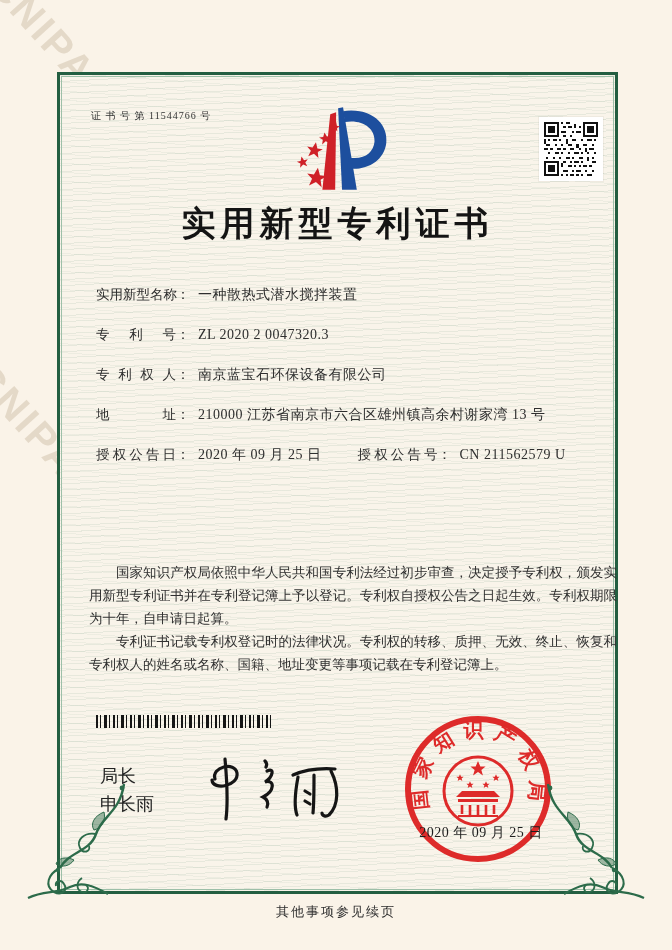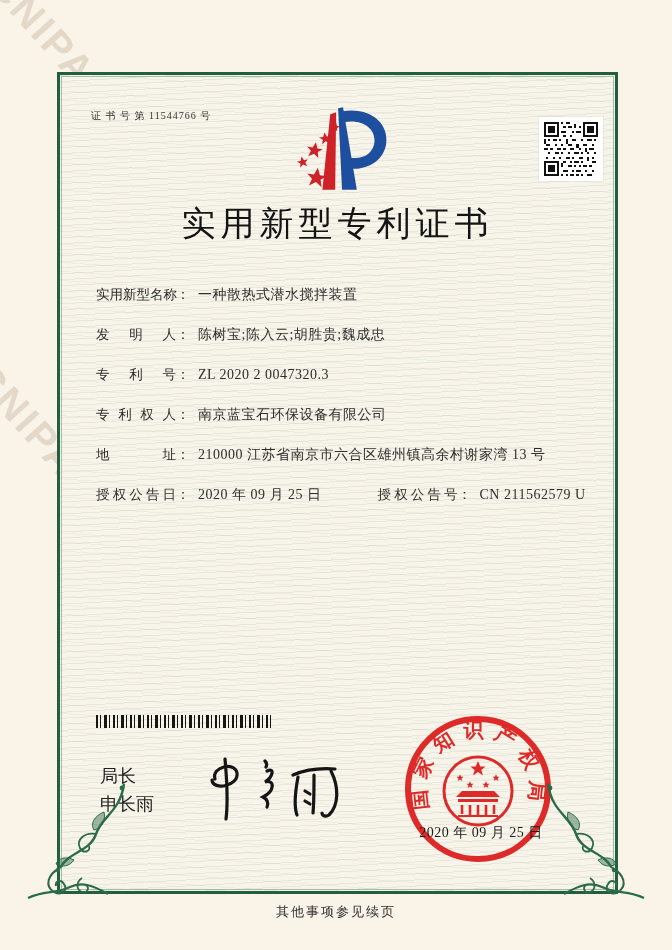--- a/index.html
+++ b/index.html
@@ -32,30 +32,30 @@
   }
   .panel-inner{position:absolute;inset:1px;border:1px solid #9dbfa8;pointer-events:none;}
   
   .cert-no{position:absolute;left:31px;top:34px;font-size:10px;letter-spacing:1px;color:#333;}
   .logo{position:absolute;left:226px;top:22px;width:118px;height:108px;}
   .qr-box{position:absolute;left:479px;top:42px;width:64px;height:64px;background:#fff;
           box-shadow:0 0 0 1px rgba(0,0,0,.04);}
   .qr-box svg{position:absolute;inset:5px;}
   .doc-title{
     position:absolute;left:0;top:126px;width:100%;text-align:center;
-    font-size:34px;font-weight:400;letter-spacing:5px;color:#141414;
+    font-size:34px;font-weight:700;letter-spacing:5px;color:#141414;
   }
   
   .fields{position:absolute;left:36px;top:209px;width:505px;font-size:14px;color:#2e2e2e;}
   .frow{height:21px;line-height:21px;margin-bottom:19px;white-space:nowrap;}
   .flabel{display:inline-block;width:80px;font-size:13.5px;
           text-align:justify;text-align-last:justify;vertical-align:top;}
   .fcolon{display:inline-block;}
   .fvalue{margin-left:8px;letter-spacing:.5px;}
-  .pair2{margin-left:56px;}
+  .pair2{margin-left:36px;}
   
   .paras{position:absolute;left:29px;top:486px;width:528px;font-size:13.5px;
          line-height:23px;text-align:justify;color:#303030;}
   .paras p{margin:0;text-indent:2em;}
   
   .barcode{
     position:absolute;left:36px;top:640px;width:176px;height:13px;
     background-image:repeating-linear-gradient(90deg,
       #151515 0 2px, transparent 2px 4px,
       #151515 4px 5px, transparent 5px 8px,
@@ -127,36 +127,37 @@
     </svg>
   </div>
 
   <div class="doc-title">实用新型专利证书</div>
 
   <div class="fields">
     <div class="frow">
       <span class="flabel">实用新型名称</span><span class="fcolon">：</span><span class="fvalue">一种散热式潜水搅拌装置</span>
     </div>
     <div class="frow">
-      <span class="flabel">发明人</span><span class="fcolon">：</span><span class="fvalue">陈树宝;陈入云;胡胜贵;魏成忠</span>
-    </div>
-    <div class="frow">
       <span class="flabel">专利号</span><span class="fcolon">：</span><span class="fvalue">ZL 2020 2 0047320.3</span>
     </div>
     <div class="frow">
       <span class="flabel">专利权人</span><span class="fcolon">：</span><span class="fvalue">南京蓝宝石环保设备有限公司</span>
     </div>
     <div class="frow">
       <span class="flabel">地址</span><span class="fcolon">：</span><span class="fvalue">210000 江苏省南京市六合区雄州镇高余村谢家湾 13 号</span>
     </div>
     <div class="frow">
       <span class="flabel">授权公告日</span><span class="fcolon">：</span><span class="fvalue">2020 年 09 月 25 日</span><span class="flabel pair2">授权公告号</span><span class="fcolon">：</span><span class="fvalue">CN 211562579 U</span>
     </div>
   </div>
 
+  <div class="paras">
+    <p>国家知识产权局依照中华人民共和国专利法经过初步审查，决定授予专利权，颁发实用新型专利证书并在专利登记簿上予以登记。专利权自授权公告之日起生效。专利权期限为十年，自申请日起算。</p>
+    <p>专利证书记载专利权登记时的法律状况。专利权的转移、质押、无效、终止、恢复和专利权人的姓名或名称、国籍、地址变更等事项记载在专利登记簿上。</p>
+  </div>
 
   <div class="barcode"></div>
 
   <div class="officer">
     <div>局长</div>
     <div>申长雨</div>
   </div>
 
   <div class="signature">
     <svg viewBox="0 0 150 72" width="150" height="72" fill="none" stroke="#151515" stroke-width="3.2" stroke-linecap="round">

